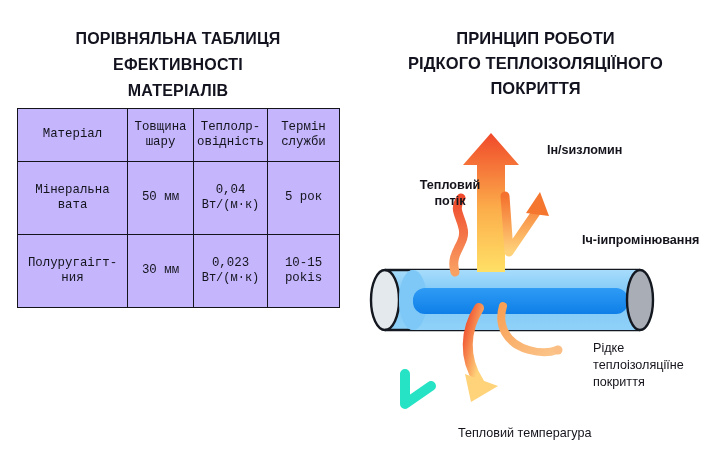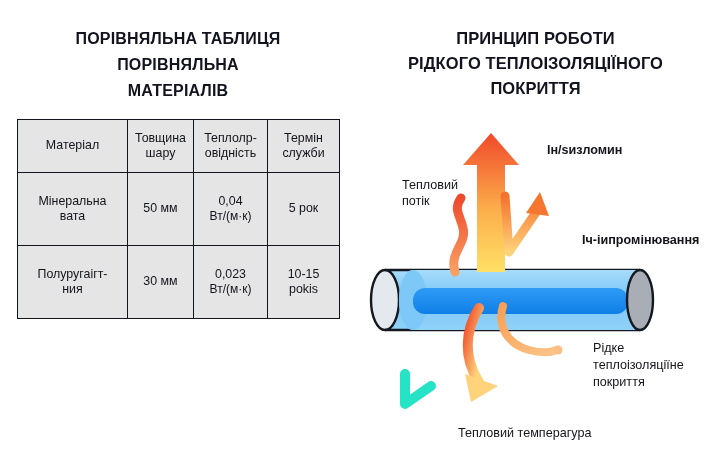--- a/index.html
+++ b/index.html
@@ -38,25 +38,26 @@
     font-size: 16px;
     line-height: 26px;
     letter-spacing: 0.2px;
     color: #12131f;
   }
   .left-title div { white-space: nowrap; }
 
   .comp-table {
     position: absolute;
     left: 17px;
-    top: 119px;
+    top: 108px;
     width: 322px;
     border-collapse: collapse;
     table-layout: fixed;
-    background: #e5e5e5;
+    background: #c4b5fd;
+    font-family: Liberation Mono, monospace;
   }
   .comp-table td, .comp-table th {
     border: 1.6px solid #14141c;
     text-align: center;
     vertical-align: middle;
     font-size: 12.4px;
     line-height: 15.5px;
     font-weight: normal;
     padding: 2px 3px;
     color: #14141c;
@@ -106,36 +107,36 @@
     line-height: 16px;
     font-weight: bold;
     color: #14141c;
     white-space: nowrap;
     padding-left: 32px;
   }
   .lbl-normal {
     font-weight: normal;
   }
 
-  .lbl-heatflow { left: 13px;  top: 177px; text-align: left; width: 96px; font-weight: normal; }
+  .lbl-heatflow { left: 13px;  top: 177px; text-align: center; width: 96px; font-weight: bold; }
   .lbl-top      { left: 158px; top: 142px; font-weight: bold; }
   .lbl-ir       { left: 193px; top: 232px; font-weight: bold; }
   .lbl-coating  { left: 204px; top: 340px; font-weight: normal; line-height: 17px; white-space: normal; width: 150px;}
   .lbl-stable   { left: 69px;  top: 425px; font-weight: normal; }
 </style>
 </head>
 <body>
 
 <div class="page">
 
   <div class="left-panel">
 
     <div class="left-title">
       <div>ПОРІВНЯЛЬНА ТАБЛИЦЯ</div>
-      <div>ПОРІВНЯЛЬНА</div>
+      <div>ЕФЕКТИВНОСТІ</div>
       <div>МАТЕРІАЛІВ</div>
     </div>
 
     <table class="comp-table">
       <colgroup>
         <col class="col-material">
           <col class="col-thickness">
           <col class="col-cond">
           <col class="col-life">
       </colgroup>

